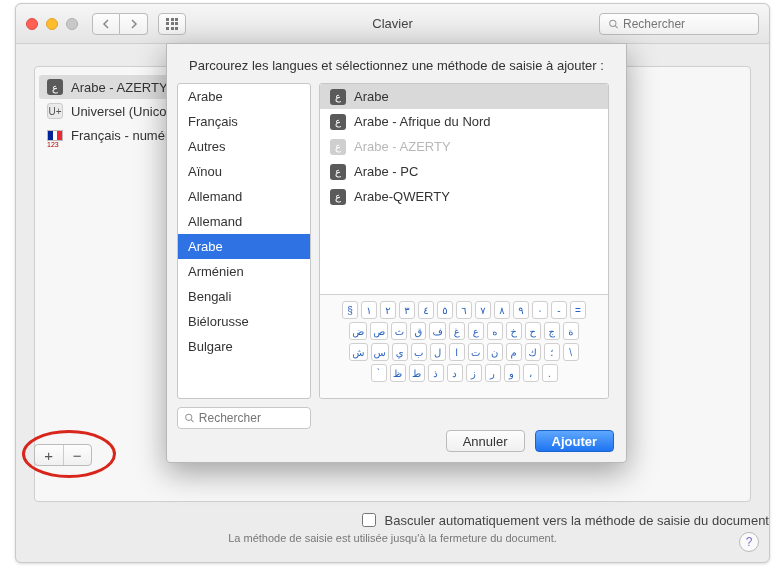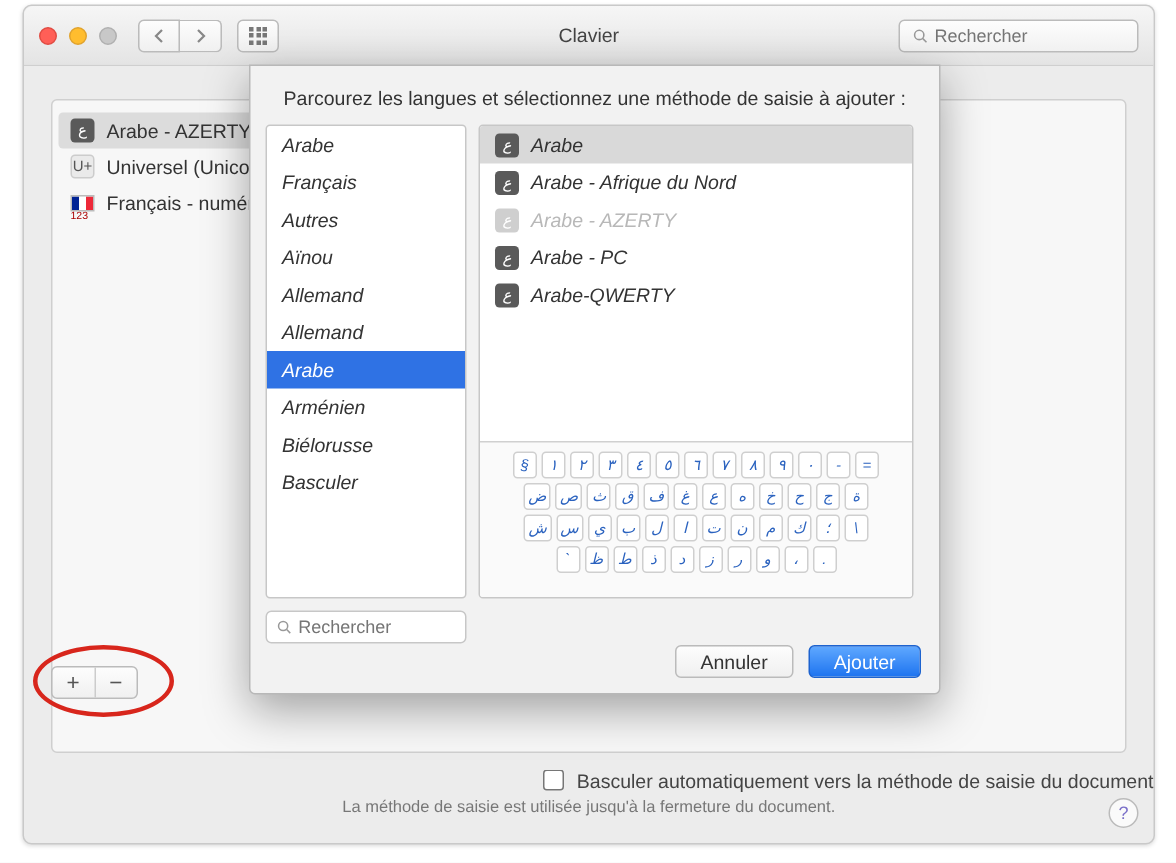--- a/index.html
+++ b/index.html
@@ -49,21 +49,21 @@
   .bottom { position:absolute; left:0; right:0; bottom:18px; text-align:center; }
   .chkline { display:flex; justify-content:flex-end; align-items:center; gap:6px; font-size:13px; color:#444; }
   .chkline input { width:14px; height:14px; }
   .sub { font-size:11px; color:#777; margin-top:2px; }
 
   .helpbtn { position:absolute; right:10px; bottom:10px; width:20px; height:20px; border-radius:50%; border:1px solid #bbb; background:#fafafa; display:flex; align-items:center; justify-content:center; color:#7a6fc9; font-size:12px; }
 
   
   .sheet { position:absolute; left:166px; top:43px; width:461px; height:420px; background:#f2f2f2; border:1px solid #b8b8b8; border-radius:0 0 4px 4px; box-shadow:0 10px 30px rgba(0,0,0,0.35); }
   .sheet .prompt { text-align:center; font-size:13px; color:#333; padding:14px 10px 10px; }
-  .panes { display:flex; gap:8px; padding:0 10px;font-style:italic; }
+  .panes { display:flex; gap:8px; padding:0 10px; }
   .pane { background:#fff; border:1px solid #c7c7c7; border-radius:3px; height:316px; overflow:hidden; }
   .pane.left { width:134px; }
   .pane.right { width:290px; display:flex; flex-direction:column; }
   .pane .list { overflow-y:auto; height:100%; }
   .lrow { height:25px; display:flex; align-items:center; padding:0 10px; font-size:13px; cursor:pointer; }
   .lrow.sel { background:#2f72e4; color:#fff; }
   .rrow { height:25px; display:flex; align-items:center; padding:0 10px; gap:8px; font-size:13px; cursor:pointer; }
   .rrow.sel { background:#d9d9d9; }
   .rrow.dis { color:#b8b8b8; cursor:default; }
   .aricon { width:16px; height:16px; border-radius:3px; background:#5a5a5a; color:#fff; display:flex; align-items:center; justify-content:center; font-size:10px; flex-shrink:0; }
@@ -72,21 +72,21 @@
   .kbpreview { height:104px; border-top:1px solid #d0d0d0; padding:6px 4px 4px; background:#fafafa; }
   .kb { display:flex; flex-direction:column; gap:3px; }
   .kbrow { display:flex; gap:3px; justify-content:center; }
   .key { min-width:16px; height:18px; padding:0 2px; background:#fff; border:1px solid #cfcfcf; border-radius:3px; font-size:10px; color:#2a62bf; display:flex; align-items:center; justify-content:center; }
 
   .sheetsearch { margin:8px 0 0 10px; display:flex; align-items:center; background:#fff; border:1px solid #c7c7c7; border-radius:4px; height:22px; width:134px; padding:0 6px; color:#999; }
   .sheetsearch input { border:none; outline:none; width:100%; font-size:12px; padding-left:4px; }
 
   .sheetbtns { position:absolute; right:12px; bottom:10px; display:flex; gap:10px; }
   .btn { height:22px; padding:0 16px; border-radius:4px; border:1px solid #bbb; background:linear-gradient(#fdfdfd,#f0f0f0); font-size:13px; color:#333; cursor:pointer; }
-  .btn.primary { background:linear-gradient(#5fa8ff,#1e74f0); border-color:#1d63cf; color:#fff; }
+  .btn.primary { background:linear-gradient(#5fa8ff,#1e74f0); border-color:#1d63cf; color:#fff;font-weight:bold; }
 
   svg { display:block; }
 </style>
 </head>
 <body>
 
 <div class="window">
   <div class="titlebar">
     <div class="traffic">
       <div class="dot r"></div>
@@ -173,22 +173,23 @@
     <div class="pane left">
       <div class="list" id="langlist">
           <div class="lrow">Arabe</div>
           <div class="lrow">Français</div>
           <div class="lrow">Autres</div>
           <div class="lrow">Aïnou</div>
           <div class="lrow">Allemand</div>
           <div class="lrow">Allemand</div>
           <div class="lrow sel">Arabe</div>
           <div class="lrow">Arménien</div>
+          <div class="lrow">Bengali</div>
           <div class="lrow">Biélorusse</div>
-          <div class="lrow">Basculer</div>
+          <div class="lrow">Bulgare</div>
         </div>
     </div>
     <div class="pane right">
       <div class="list" id="methodlist">
           <div class="rrow sel">
             <span class="aricon">ع</span>
             <span>Arabe</span>
           </div>
           <div class="rrow">
             <span class="aricon">ع</span>

